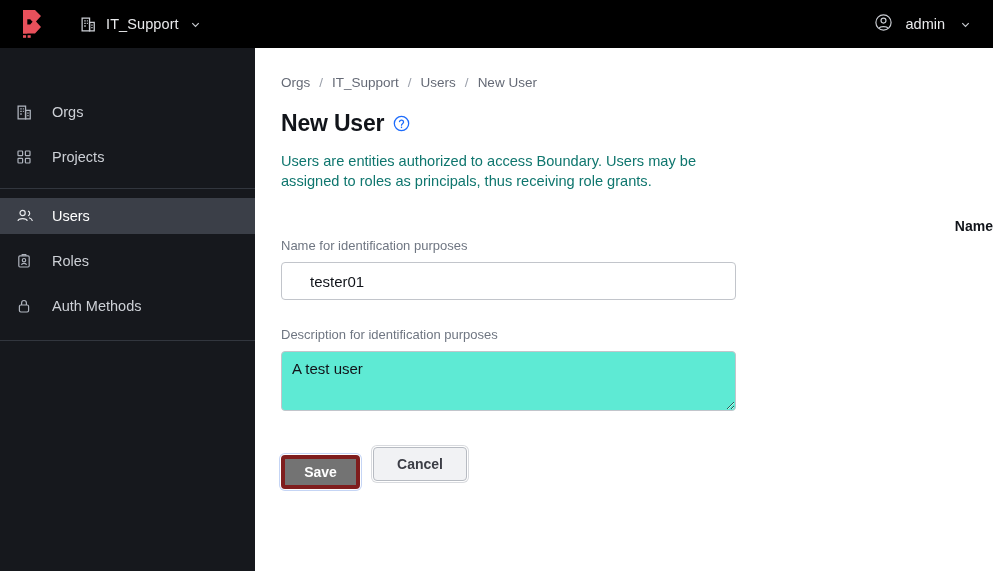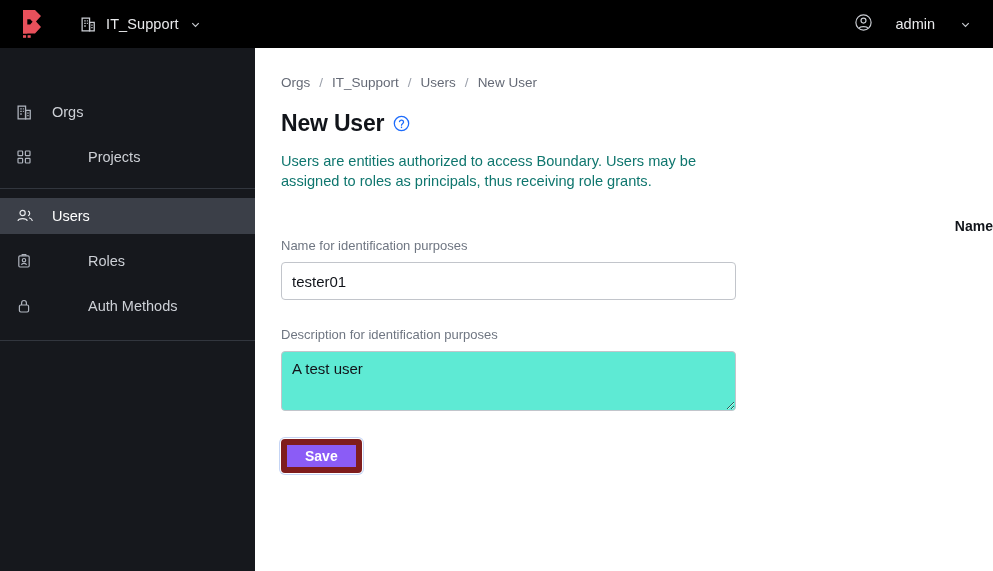--- a/index.html
+++ b/index.html
@@ -38,21 +38,21 @@
     margin-left: 8px;
     cursor: pointer;
   }
   .org-switcher .ic { display: flex; align-items: center; }
   .org-name {
     color: #e9eaec; font-size: 14.5px; letter-spacing: .1px;
   }
   .caret { display: flex; align-items: center; margin-left: 2px; }
   .topbar-spacer { flex: 1 1 auto; }
   .user-menu {
-    display: flex; align-items: center; gap: 23px;
+    display: flex; align-items: center; gap: 13px;
     height: 48px; padding: 0 22px 0 8px;
     cursor: pointer;
   }
   .user-name { color: #e9eaec; font-size: 14.5px; }
 
   
   .sidebar {
     position: absolute; top: 48px; left: 0;
     width: 255px; height: 523px;
     background: #16181d;
@@ -63,21 +63,21 @@
     position: relative;
     display: flex; align-items: center;
     height: 36px;
     padding: 0 16px;
     margin-bottom: 0;
     color: #cdd0d6;
     font-size: 14.5px;
     cursor: pointer;
     text-decoration: none;
   }
-  .nav-item + .nav-item { margin-top: 9px; gap: 36px; }
+  .nav-item + .nav-item { margin-top: 9px; }
   .nav-item .nv-ic {
     width: 22px; height: 20px;
     display: flex; align-items: center; justify-content: flex-start;
     margin-right: 14px;
     flex: 0 0 auto;
   }
   .nav-item .nv-label { line-height: 1; }
   .nav-item.active {
     background: #3b3f48;
     color: #ffffff;
@@ -151,21 +151,21 @@
     font-size: 13px;
     color: #6f7682;
     margin: 0 0 8px 0;
     line-height: 17px;
   }
   .text-input {
     display: block;
     width: 455px; height: 38px;
     border: 1px solid #c2c5cb;
     border-radius: 4px;
-    padding: 0 10px;
+    padding: 0 28px;
     font-size: 15px;
     font-family: "Liberation Sans", sans-serif;
     color: #11141a;
     background: #ffffff;
     outline: none;
   }
   .text-area {
     display: block;
     width: 455px; height: 60px;
     border: 1px solid #c2c5cb;
@@ -191,25 +191,26 @@
     font-size: 14px;
     font-weight: bold;
     border-radius: 4px;
     height: 34px;
     padding: 0 18px;
     cursor: pointer;
     line-height: 1;
     display: inline-flex; align-items: center; justify-content: center;
   }
   .btn-primary {
-    background: #8b5cf6;
+    background: #737373;
     color: #ffffff;
-    border: 6px solid #7f1d1d;
+    border: 4px solid #7f1d1d;
     min-width: 79px;
     box-shadow: 0 0 0 1px #ffffff, 0 0 0 2px #c5d5f5;
+    margin-top: 16px;
   }
   .btn-secondary {
     background: #f1f2f4;
     color: #3b3d45;
     border: 1px solid #b7bbc2;
     min-width: 94px;
     box-shadow: 0 0 0 1px #ffffff, 0 0 0 2px #d8dade;
   }
 </style>
 </head>
@@ -381,16 +382,17 @@
 
     <div class="spacer-fields"></div>
 
     <div class="field">
       <div class="field-help">Description for identification purposes</div>
       <textarea class="text-area" style="">A test user</textarea>
     </div>
 
     <div class="actions">
       <button class="btn btn-primary">Save</button>
+      <button class="btn btn-secondary">Cancel</button>
     </div>
 
   </main>
 </div>
 
 </body></html>

